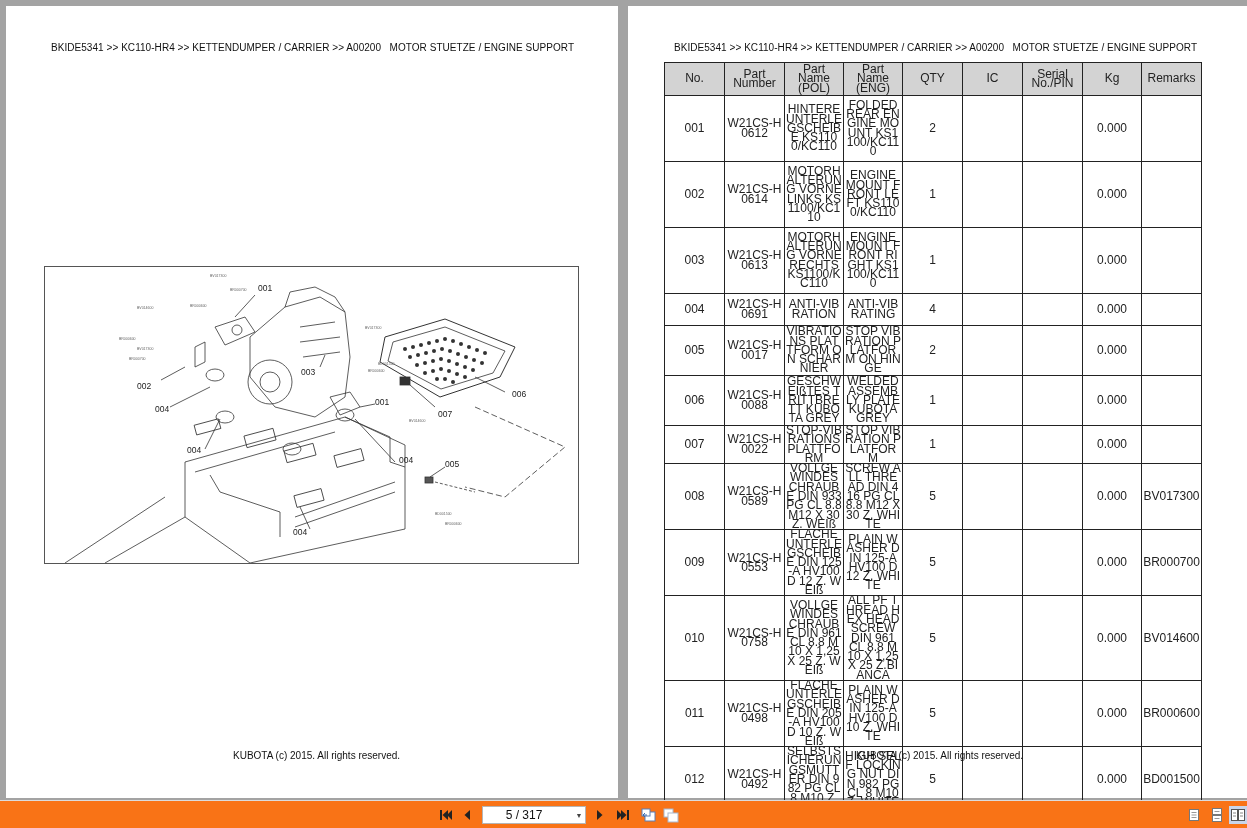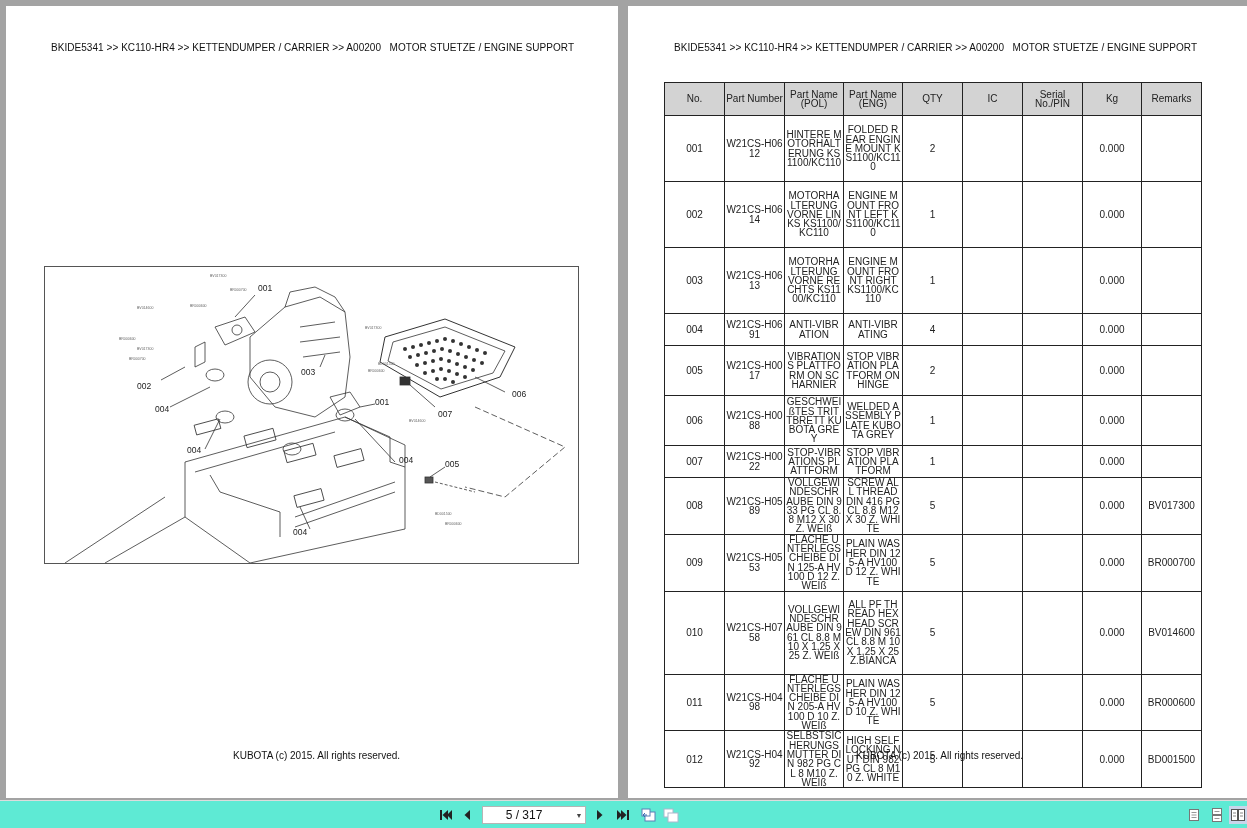--- a/index.html
+++ b/index.html
@@ -11,26 +11,26 @@
   .left .crumb { left:45px; }
   .right .crumb { left:46px; }
   .footer { position:absolute; font-size:10px; color:#111; white-space:nowrap;padding-left:9px; }
   .left .footer { left:218px; top:744px; }
   .right .footer { left:219px; top:744px; }
   .diagram { position:absolute; left:38px; top:260px; width:533px; height:296px; border:1px solid #555; background:#fff; overflow:hidden; }
   .diagram svg { width:100%; height:100%; display:block; }
   .diagram .lbl { font-family:"Liberation Sans", sans-serif; font-size:8.5px; fill:#222; }
   .diagram .sm { font-family:"Liberation Sans", sans-serif; font-size:3.5px; fill:#666; }
 
-  table.parts { position:absolute; left:36px; top:76px; border-collapse:collapse; table-layout:fixed; font-size:10px; color:#222; }
+  table.parts { position:absolute; left:36px; top:56px; border-collapse:collapse; table-layout:fixed; font-size:12px; color:#222; }
   table.parts th, table.parts td { border:1px solid #222; text-align:center; vertical-align:middle; padding:0 1px; line-height:9.3px; overflow:hidden; }
   table.parts th { background:#d3d3d3; font-weight:normal; height:32px; }
   table.parts td.wrap { word-break:break-all; }
 
-  .toolbar { position:absolute; left:0; top:800px; width:1247px; height:28px; background:#5eead4; border-top:1px solid #dcdcdc; }
+  .toolbar { position:absolute; left:0; top:800px; width:1247px; height:28px; background:#f97316; border-top:1px solid #dcdcdc; }
   .tb-btn { position:absolute; top:6px; height:16px; display:flex; align-items:center; justify-content:center; cursor:pointer; }
   .page-box { position:absolute; left:482px; top:5px; width:104px; height:18px; background:#fff; border:1px solid #b5b5b5; box-sizing:border-box; font-size:12px; display:flex; align-items:center; }
   .page-box span.val { flex:1; text-align:center; padding-right:8px; }
   .page-box .dd { width:12px; font-size:7px; color:#444; text-align:center; }
   .view-btn { position:absolute; top:5px; width:18px; height:18px; display:flex; align-items:center; justify-content:center; cursor:pointer; }
   .view-btn.active { background:#c9d5ea; }
 </style>
 </head>
 <body>
 
@@ -193,21 +193,21 @@
         <th>IC</th>
         <th>Serial No./PIN</th>
         <th>Kg</th>
         <th>Remarks</th>
       </tr>
     </thead>
     <tbody>
       <tr style="height:66px">
         <td>001</td>
         <td class="wrap">W21CS-H0612</td>
-        <td class="wrap">HINTERE MOTORHALTERUNG KS1100/KC110</td>
+        <td class="wrap">HINTERE UNTERLEGSCHEIBE KS1100/KC110</td>
         <td class="wrap">FOLDED REAR ENGINE MOUNT KS1100/KC110</td>
         <td>2</td>
         <td></td>
         <td></td>
         <td>0.000</td>
         <td></td>
       </tr>
       <tr style="height:66px">
         <td>002</td>
         <td class="wrap">W21CS-H0614</td>

